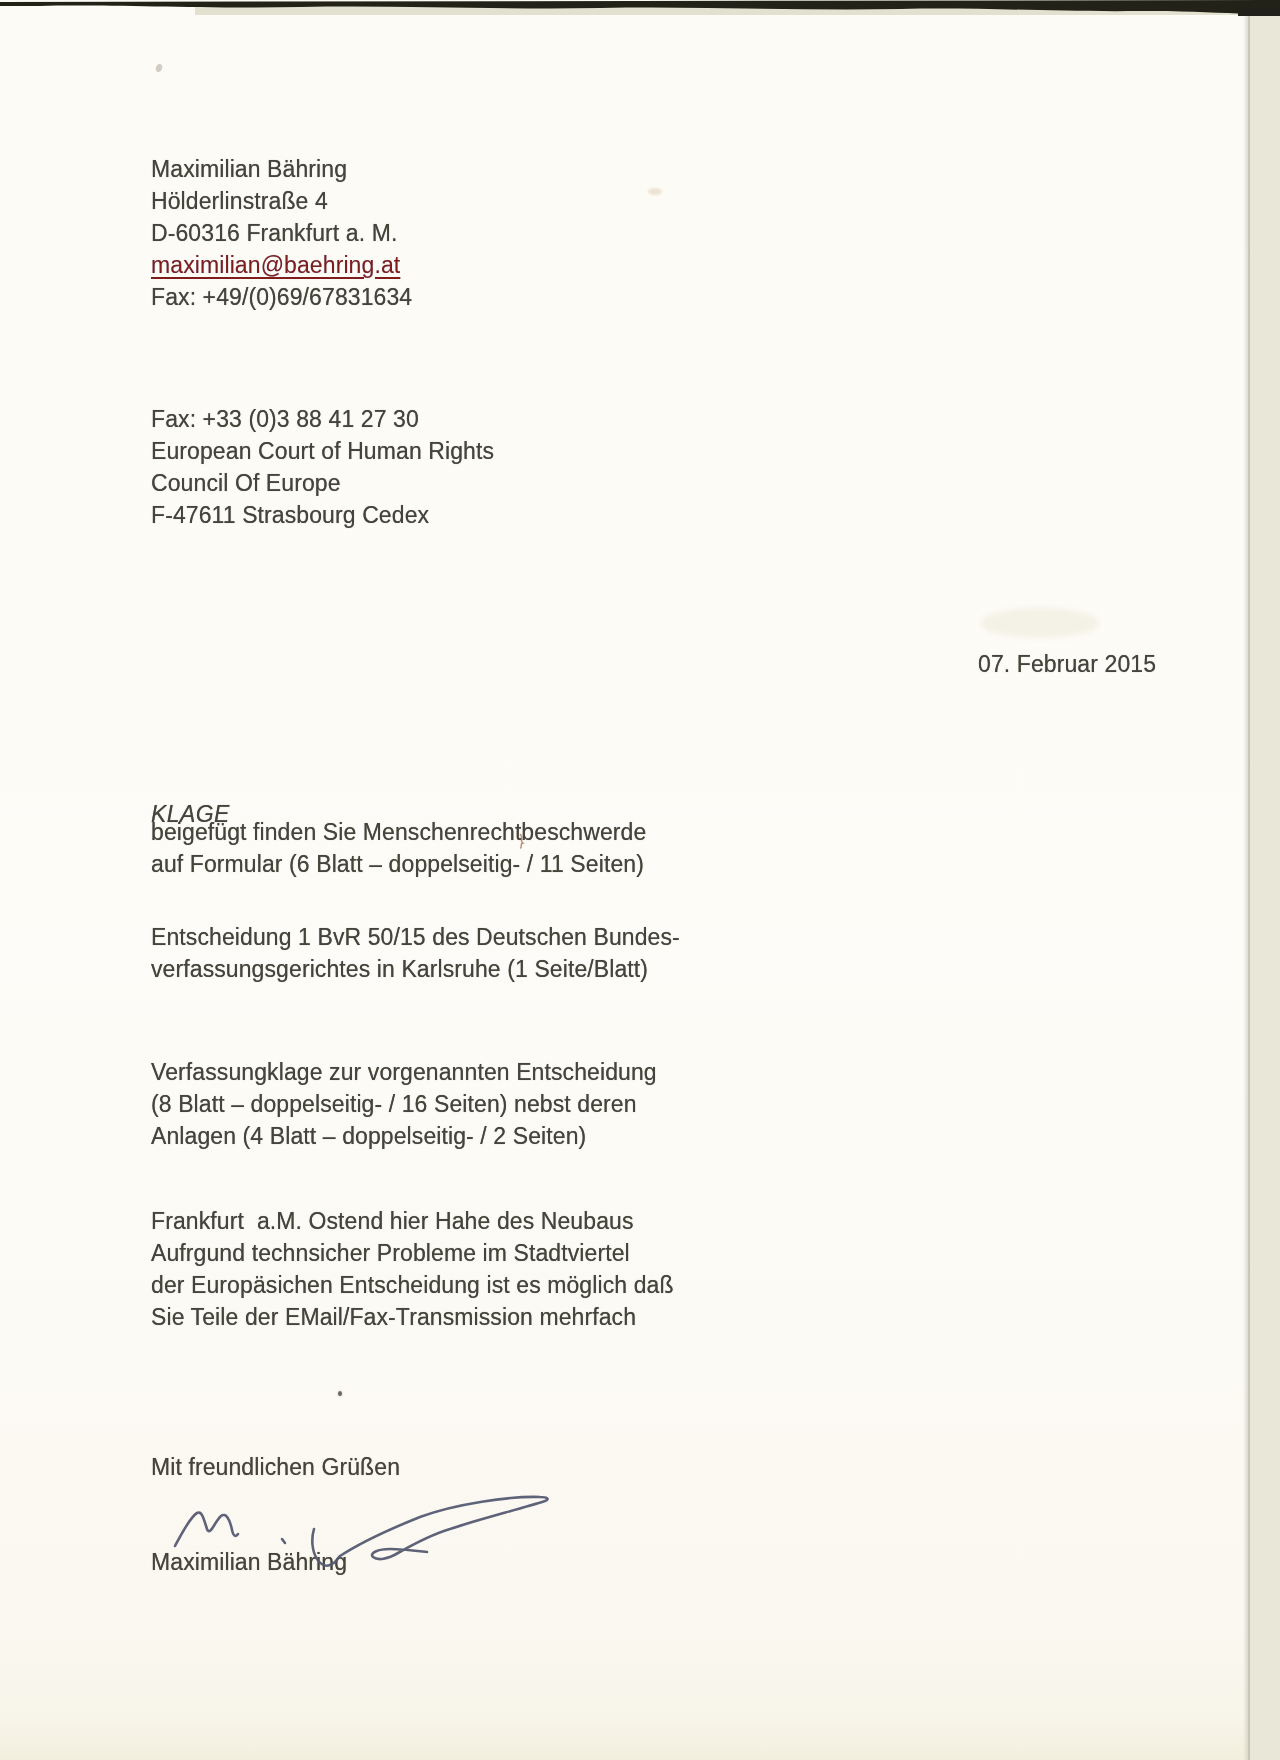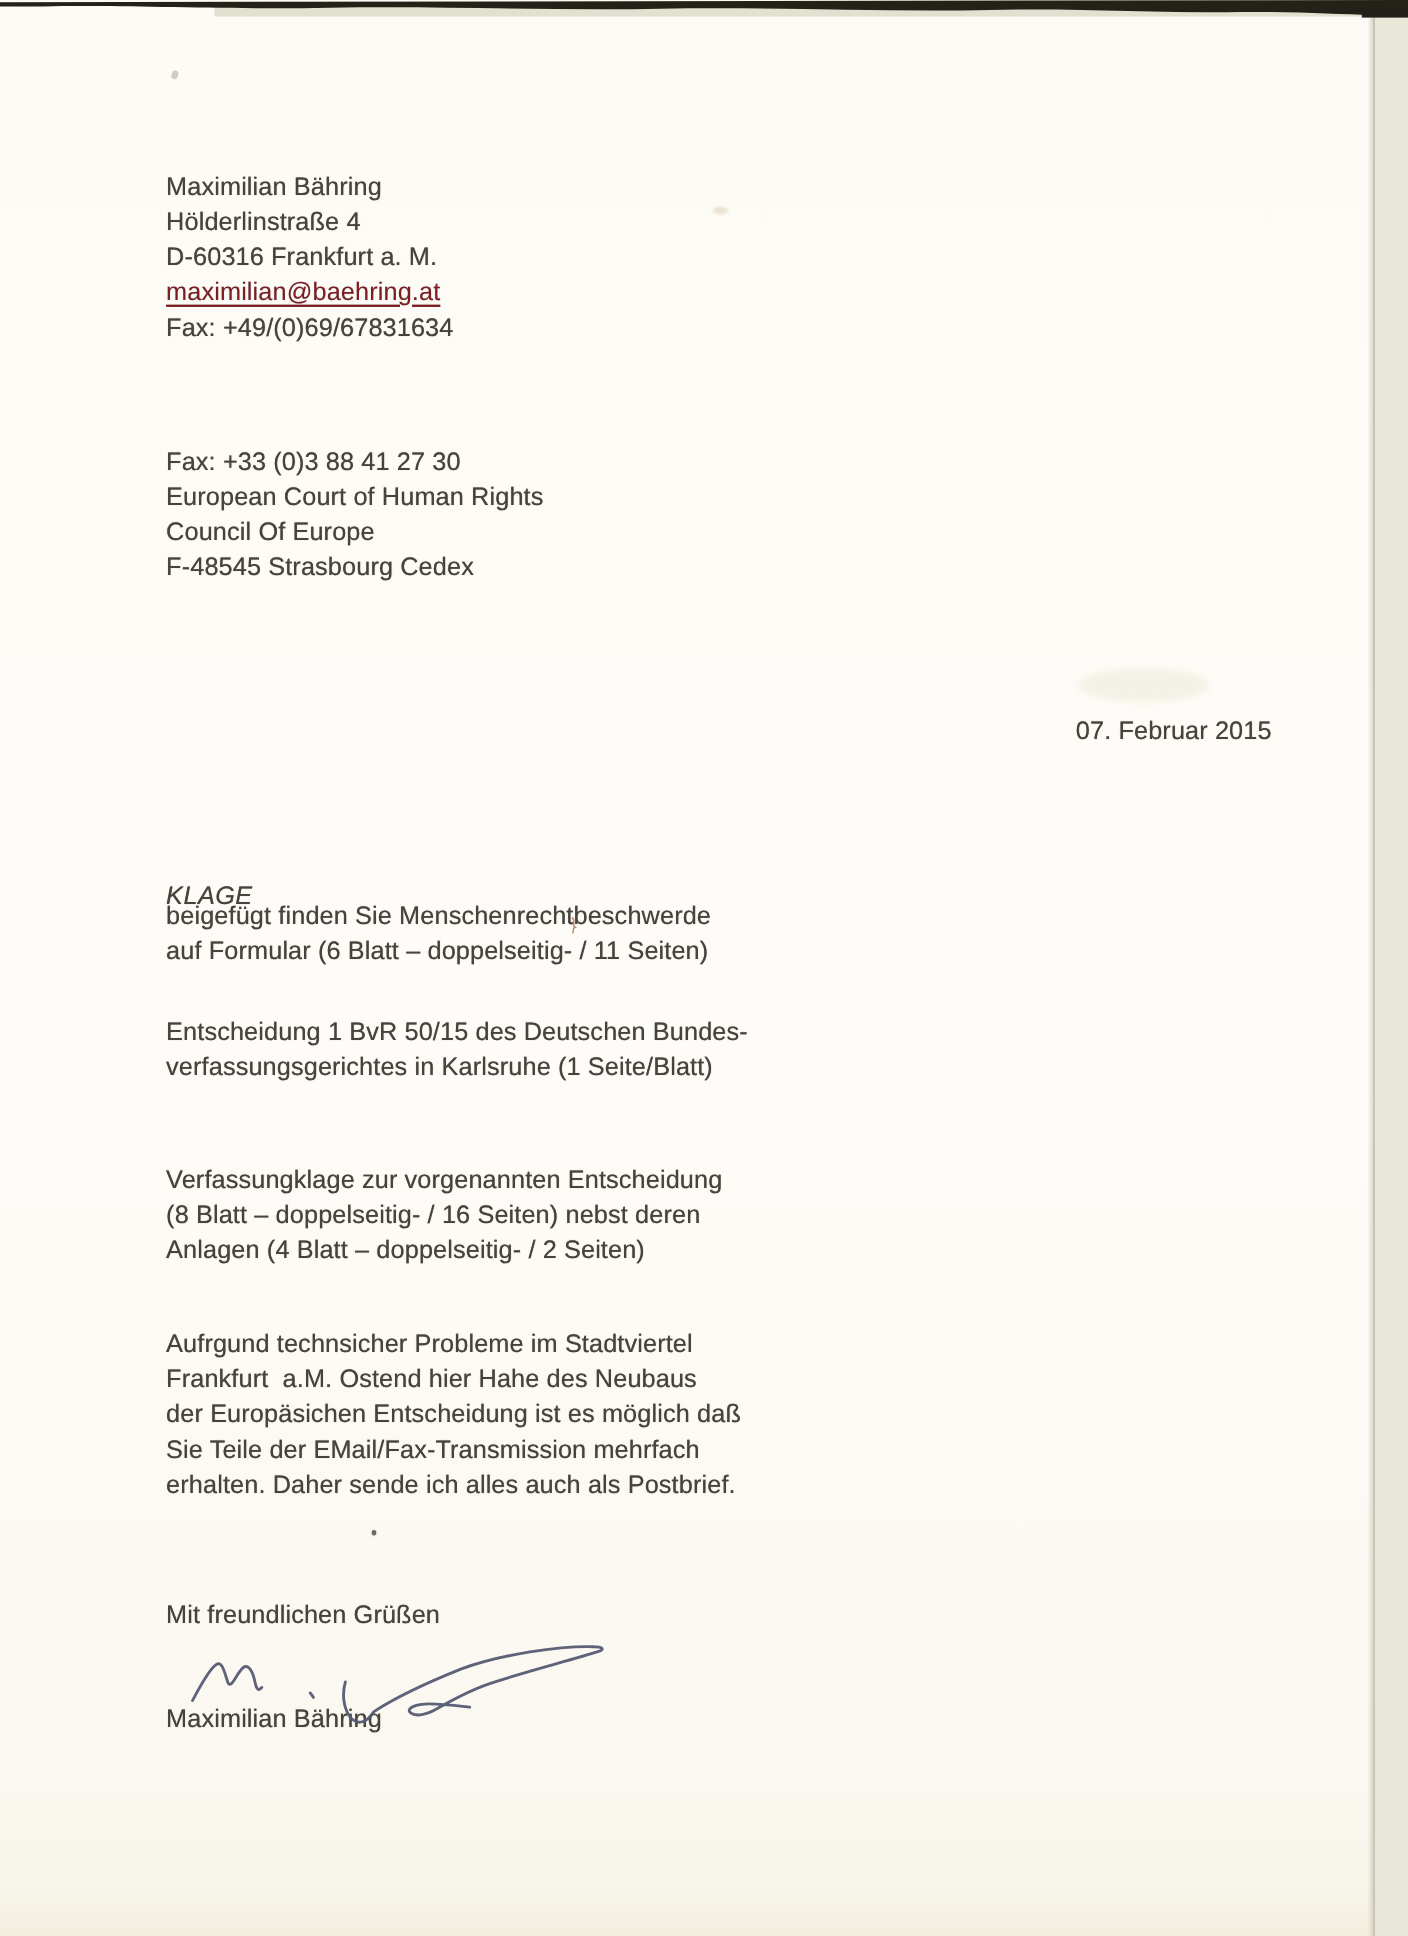--- a/index.html
+++ b/index.html
@@ -63,21 +63,21 @@
     <div class="line">Hölderlinstraße 4</div>
     <div class="line">D-60316 Frankfurt a. M.</div>
     <div class="line email-link">maximilian@baehring.at</div>
     <div class="line">Fax: +49/(0)69/67831634</div>
   </div>
 
   <div class="txt" style="left:151px; top:403px;">
     <div class="line">Fax: +33 (0)3 88 41 27 30</div>
     <div class="line">European Court of Human Rights</div>
     <div class="line">Council Of Europe</div>
-    <div class="line">F-48545 Strasbourg Cedex</div>
+    <div class="line">F-47611 Strasbourg Cedex</div>
   </div>
 
   <div class="txt" style="left:938px; top:648px;margin-left:40px;">07. Februar 2015</div>
 
   <div class="txt heading" style="left:151px; top:798px;font-style:italic;">KLAGE</div>
 
   <div class="txt" style="left:151px; top:816px;">
     <div class="line">beigefügt finden Sie Menschenrechtbeschwerde</div>
     <div class="line">auf Formular (6 Blatt – doppelseitig- / 11 Seiten)</div>
   </div>
@@ -87,25 +87,24 @@
     <div class="line">verfassungsgerichtes in Karlsruhe (1 Seite/Blatt)</div>
   </div>
 
   <div class="txt" style="left:151px; top:1056px;">
     <div class="line">Verfassungklage zur vorgenannten Entscheidung</div>
     <div class="line">(8 Blatt – doppelseitig- / 16 Seiten) nebst deren</div>
     <div class="line">Anlagen (4 Blatt – doppelseitig- / 2 Seiten)</div>
   </div>
 
   <div class="txt" style="left:151px; top:1205px;">
+    <div class="line">Frankfurt  a.M. Ostend hier Hahe des Neubaus</div>
     <div class="line">Aufrgund technsicher Probleme im Stadtviertel</div>
-    <div class="line">Frankfurt  a.M. Ostend hier Hahe des Neubaus</div>
     <div class="line">der Europäsichen Entscheidung ist es möglich daß</div>
     <div class="line">Sie Teile der EMail/Fax-Transmission mehrfach</div>
-    <div class="line">erhalten. Daher sende ich alles auch als Postbrief.</div>
   </div>
 
   <div class="txt" style="left:151px; top:1451px;">Mit freundlichen Grüßen</div>
 
   <div class="txt" style="left:151px; top:1546px;">Maximilian Bähring</div>
 
   <svg class="sig-svg" width="430" height="100" viewBox="0 0 430 100">
     <g fill="none" stroke="#565b73" stroke-width="2.6" stroke-linecap="round" opacity="0.95">
       <path d="M35,61 C41,50 50,32 57,28 C62,25 64,35 67,44 C70,52 75,36 81,31 C86,27 90,35 92,45 C93,50 95,53 98,49"></path>
       <path d="M142,54 l3,4"></path>

